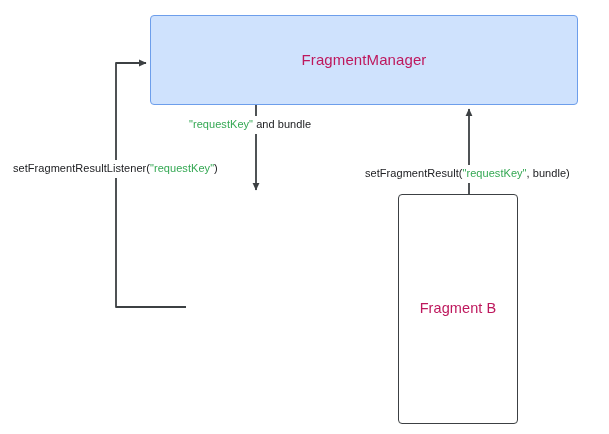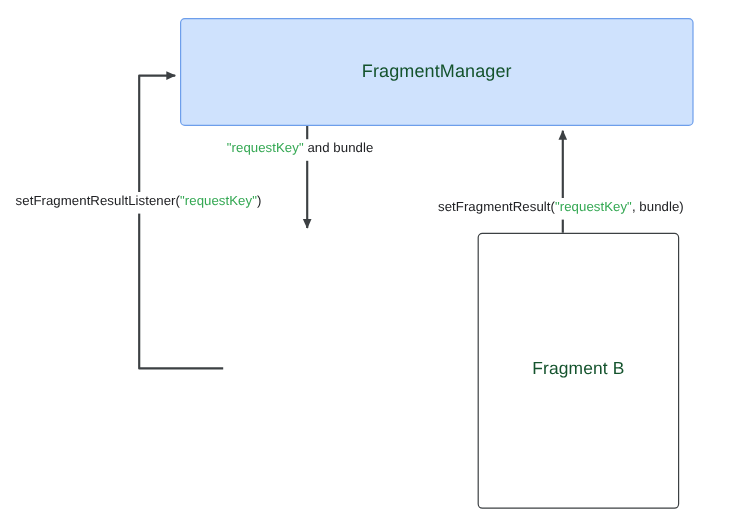--- a/index.html
+++ b/index.html
@@ -31,21 +31,21 @@
   .node {
     position: absolute;
     box-sizing: border-box;
     display: flex;
     align-items: center;
     justify-content: center;
     border-radius: 4px;
   }
   .node-label {
     font-size: 14.5px;
-    color: #14532d;
+    color: #be185d;
     letter-spacing: 0.1px;
     line-height: 1.2;
     text-align: left;
     white-space: nowrap;
   }
 
   #node-fragment-manager {
     left: 150px;
     top: 15px;
     width: 428px;
@@ -61,21 +61,21 @@
     left: 186px;
     top: 194px;
     width: 141px;
     height: 230px;
     background: #ffffff;
     border: 1.6px solid #3c4043;
   }
   #node-fragment-b {
     left: 398px;
     top: 194px;
-    width: 168px;
+    width: 120px;
     height: 230px;
     background: #ffffff;
     border: 1.6px solid #3c4043;
   }
 
   
   .edge-label {
     position: absolute;
     font-size: 11px;
     color: #202124;

